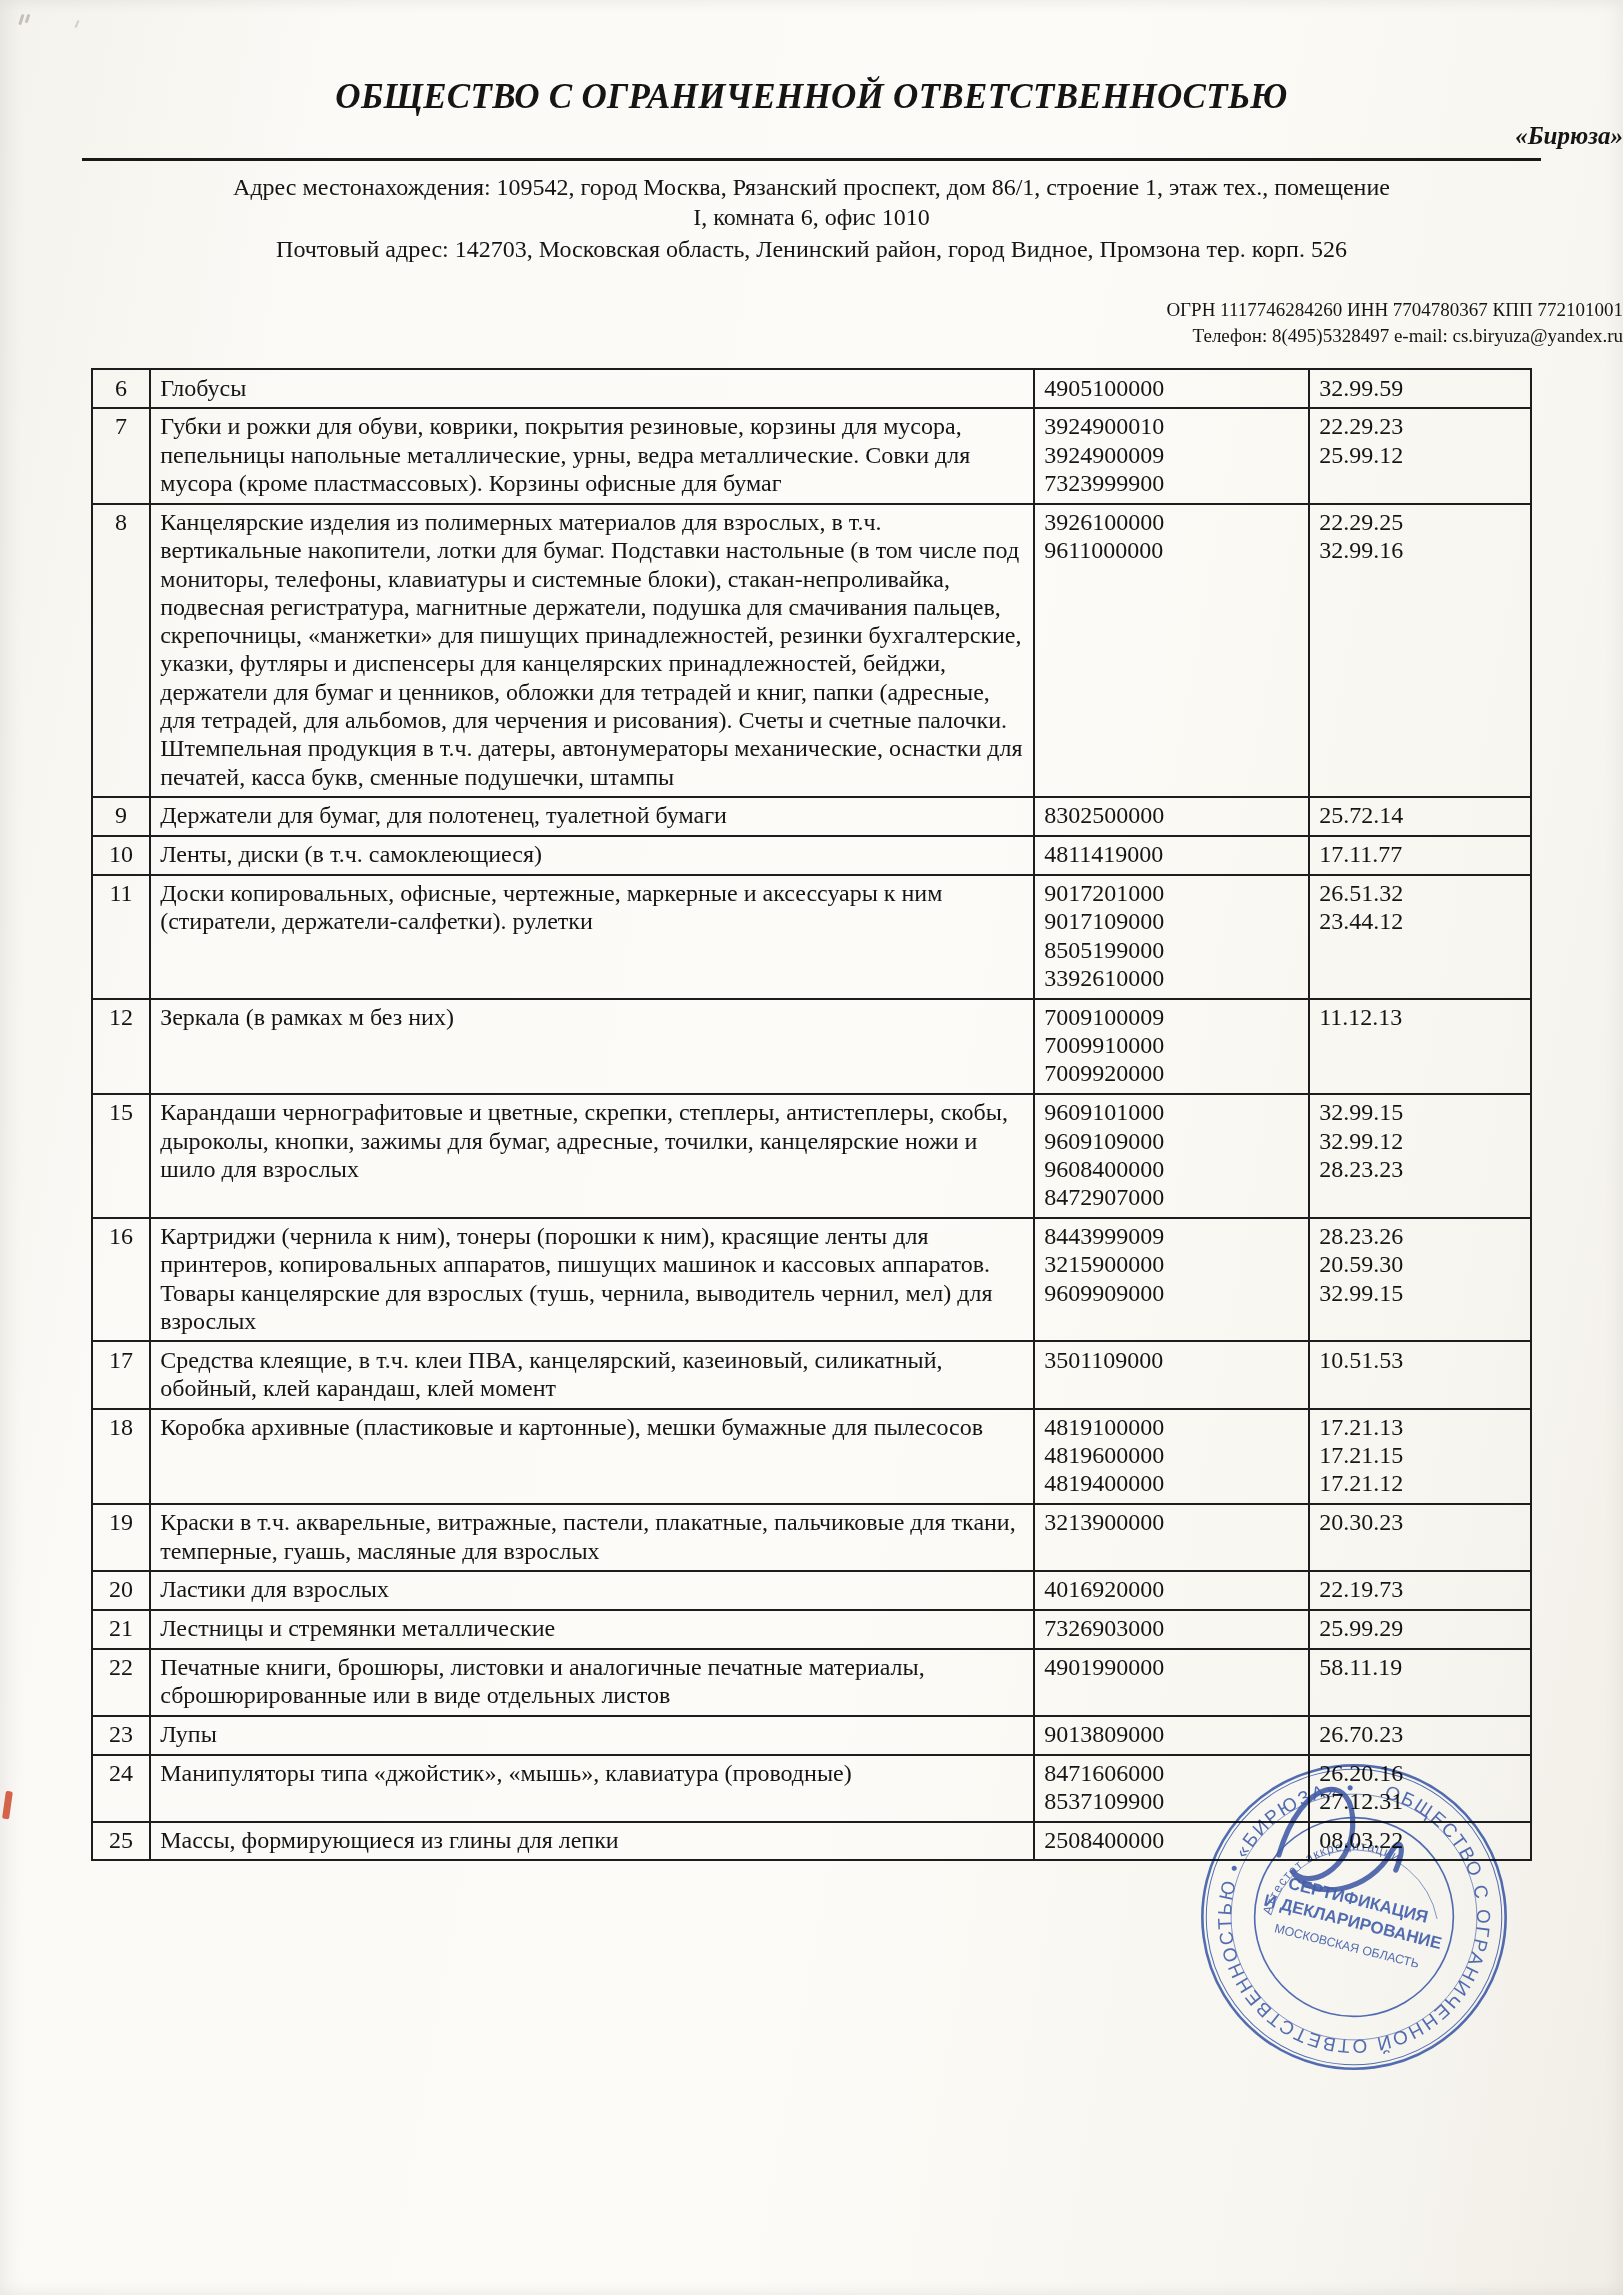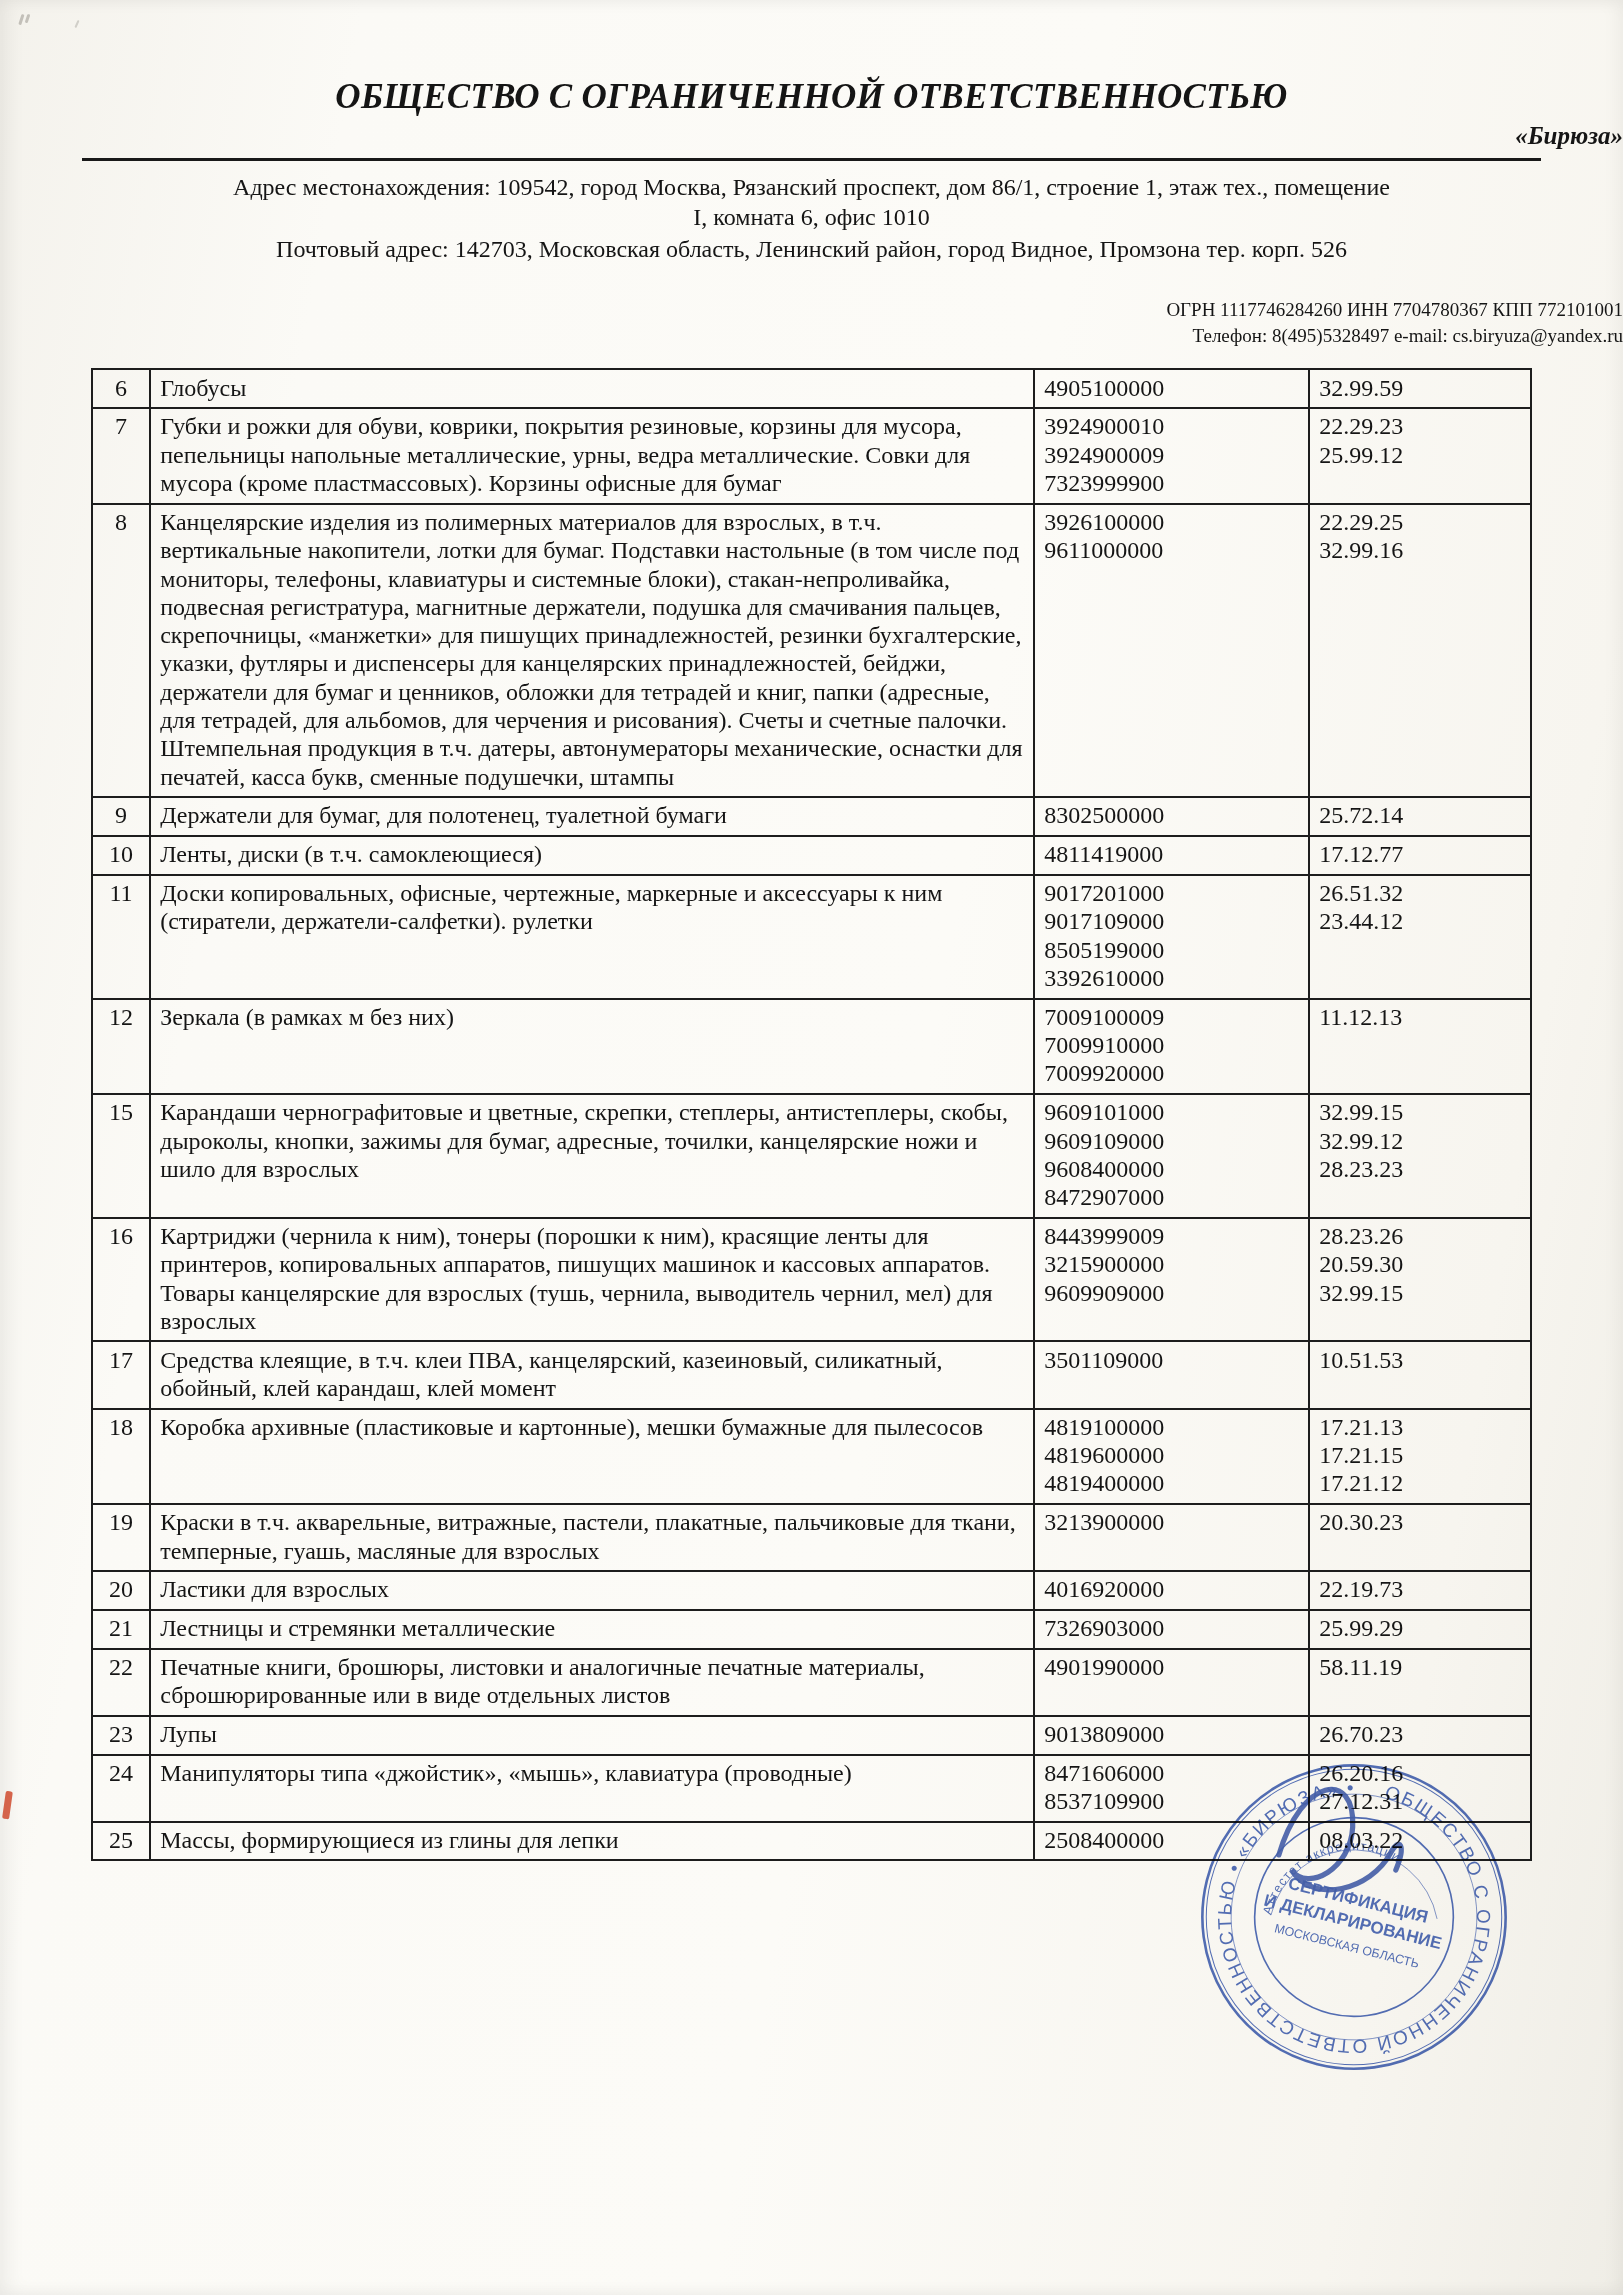--- a/index.html
+++ b/index.html
@@ -117,21 +117,21 @@
             <div>25.72.14</div>
           </td>
         </tr>
         <tr>
           <td class="col-num">10</td>
           <td class="col-desc">Ленты, диски (в т.ч. самоклеющиеся)</td>
           <td class="col-code">
             <div>4811419000</div>
           </td>
           <td class="col-okpd">
-            <div>17.12.77</div>
+            <div>17.11.77</div>
           </td>
         </tr>
         <tr>
           <td class="col-num">11</td>
           <td class="col-desc">Доски копировальных, офисные, чертежные, маркерные и аксессуары к ним (стиратели, держатели-салфетки). рулетки</td>
           <td class="col-code">
             <div>9017201000</div>
             <div>9017109000</div>
             <div>8505199000</div>
             <div>3392610000</div>

